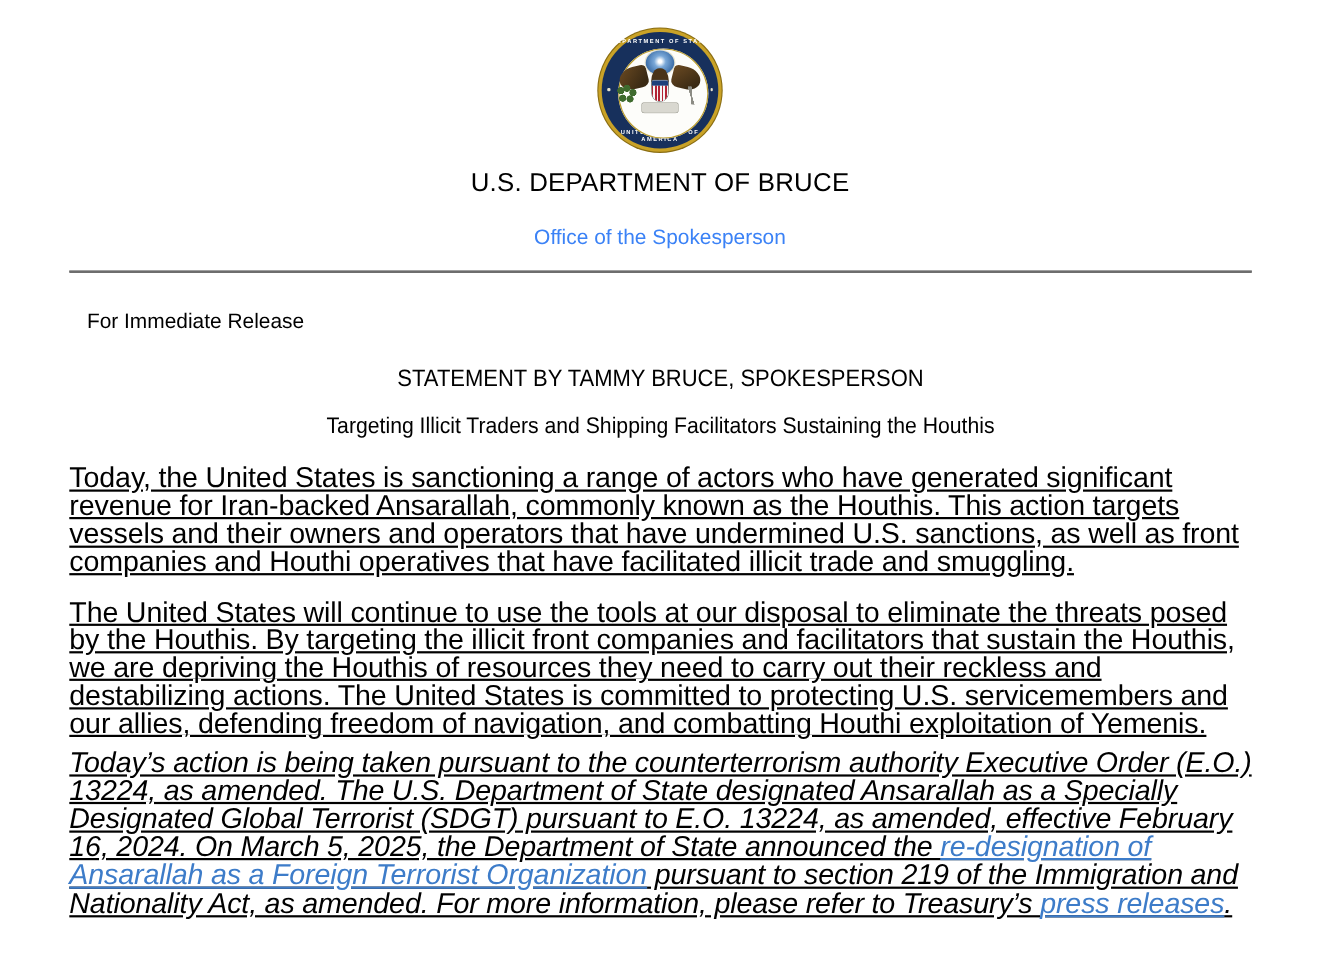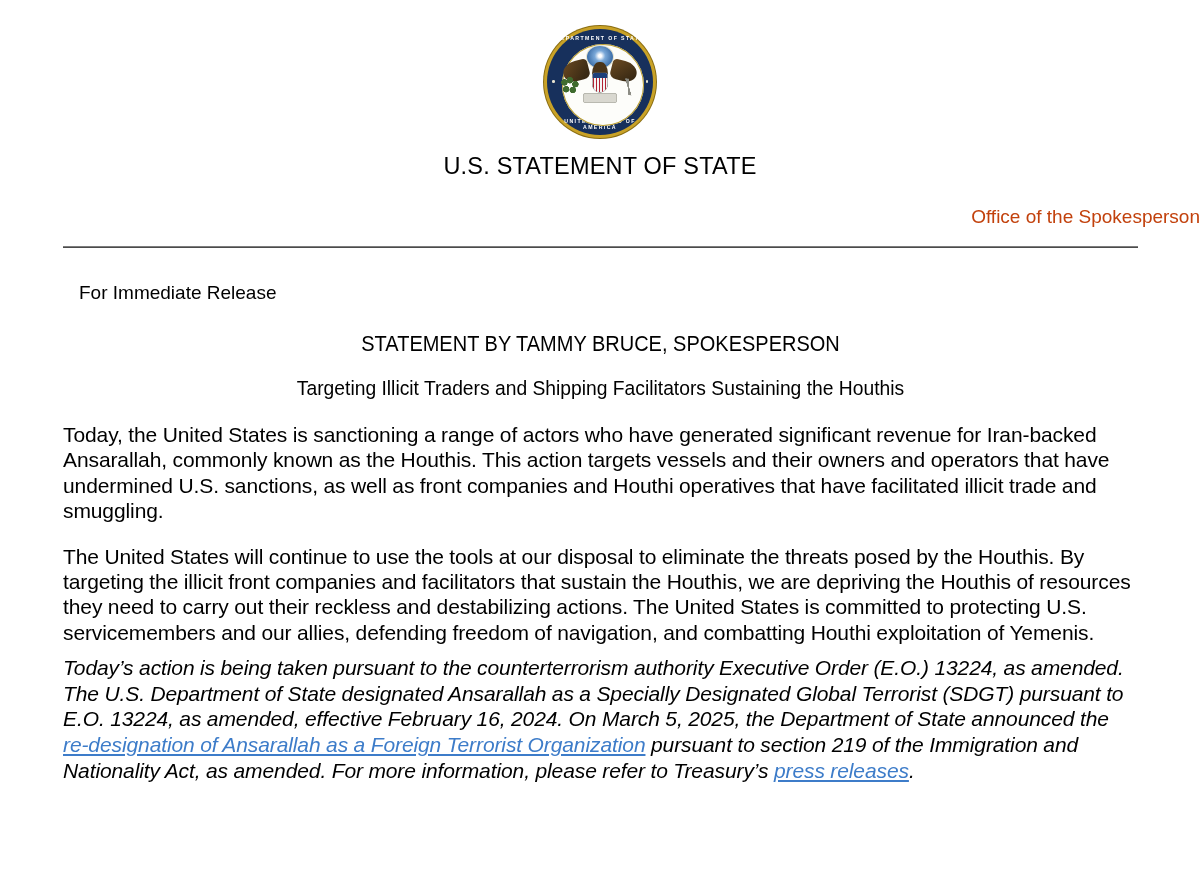--- a/index.html
+++ b/index.html
@@ -170,23 +170,23 @@
     top: 153px;
     text-align: center;
     font-size: 23.5px;
     letter-spacing: 0.2px;
     color: #000;
   }
   .office-line {
     position: absolute;
     left: 0; right: 0;
     top: 206px;
-    text-align: right;
+    text-align: center;
     font-size: 19px;
-    color: #c2410c;
+    color: #3b82f6;
   }
 
   .rule {
     position: absolute;
     left: 63px;
     top: 246px;
     width: 1075px;
     height: 2px;
     background: #4b4b4b;
     border-top: 1px solid #7d7d7d;
@@ -236,25 +236,26 @@
     text-align: center;
     font-size: 20.5px;
     line-height: 26px;
     margin: 17px 0 0 0;
     transform: scaleX(0.94);
     transform-origin: center;
     white-space: nowrap;
   }
 
   .body-para {
-    font-size: 21px;
+    font-size: 26px;
     line-height: 25.4px;
     margin: 20px 0 0 0;
     letter-spacing: -0.1px;
     word-spacing: -0.2px;
+    text-decoration: underline;
   }
   .body-para.first { margin-top: 21px; }
 
   .body-para.italic {
     font-style: italic;
     margin-top: 10px;
     line-height: 25.6px;
   }
 
   a.doclink {
@@ -284,21 +285,21 @@
         <div class="eagle-body"></div>
         <div class="shield">
           <div class="shield-chief"></div>
           <div class="shield-stripes"></div>
         </div>
         <div class="scroll"></div>
       </div>
     </div>
   </div>
 
-  <div class="dept-title">U.S. STATEMENT OF STATE</div>
+  <div class="dept-title">U.S. DEPARTMENT OF BRUCE</div>
   <div class="office-line">Office of the Spokesperson</div>
 
   <div class="rule"></div>
 
   <div class="content">
 
     <p class="release-line">For Immediate Release</p>
 
     <p class="statement-title">STATEMENT BY TAMMY BRUCE, SPOKESPERSON</p>
 

